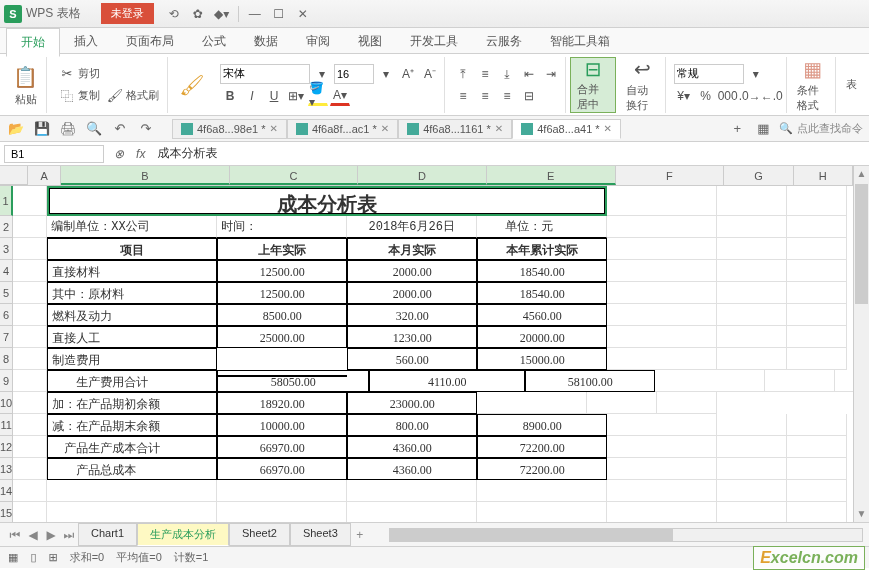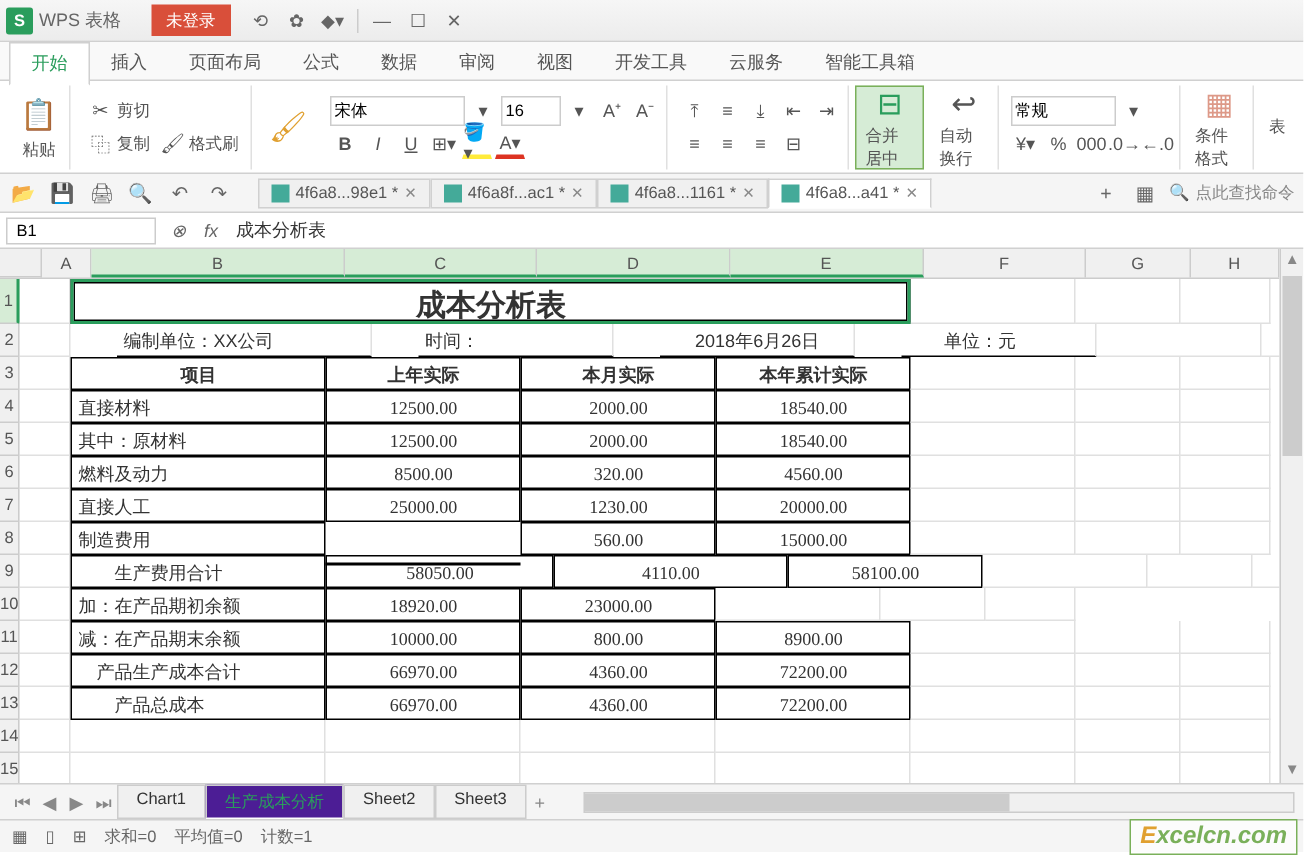--- a/index.html
+++ b/index.html
@@ -65,28 +65,28 @@
 .row { display: flex; height: 22px; }
 .row.tall { height: 30px; }
 .cell { border-right: 1px solid #e0e0e0; border-bottom: 1px solid #e0e0e0; padding: 0 4px; font-size: 12px; line-height: 22px; overflow: hidden; white-space: nowrap; }
 .row.tall .cell { line-height:30px; }
 
 
 .ct-title { font-size: 20px; font-weight: bold; text-align: center; font-family: SimSun, serif; }
 .ct-th { text-align: center; font-weight: bold; font-family: SimSun, serif; border: 1px solid #000 !important; }
 .ct-td { text-align: center; font-family: SimSun, serif; border: 1px solid #000 !important; }
 .ct-tdl { text-align: left; font-family: SimSun, serif; border: 1px solid #000 !important; padding-left:4px; }
-.ct-meta { font-family: Liberation Sans, sans-serif; border-bottom:1px solid #000 !important;margin-left:31px; }
+.ct-meta { font-family: Liberation Mono, monospace; border-bottom:1px solid #000 !important; }
 .selbox { position:absolute; border:2px solid #2a9d5c; pointer-events:none; }
 
 
 .sheetbar { height: 24px; background: #f5f5f5; border-top: 1px solid #d0d0d0; display: flex; align-items: center; padding: 0 6px; }
 .shnav { width: 18px; text-align: center; color: #888; cursor: pointer; }
 .shtab { padding: 3px 12px; border: 1px solid #ccc; background: #f0f0f0; font-size: 11px; cursor: pointer; margin-top:-1px; }
-.shtab.active { background: #4c1d95; border-bottom-color: #fff; color: #2a9d5c; }
+.shtab.active { background: #fef9c3; border-bottom-color: #fff; color: #2a9d5c; }
 .hscroll { flex:1; height:14px; background:#f0f0f0; border:1px solid #ccc; margin-left:20px; position:relative; }
 .hscroll .thumb { position:absolute; left:0; top:0; height:100%; width:60%; background:#ccc; }
 
 
 .statusbar { height: 22px; background: #f5f5f5; border-top: 1px solid #d0d0d0; display: flex; align-items: center; padding: 0 8px; font-size: 11px; color: #666; gap: 12px; }
 .watermark { position:absolute; right:4px; bottom:4px; font-size:16px; font-weight:bold; font-style:italic; color:#7ab05a; background:rgba(255,255,255,.7); padding:2px 6px; border:1px solid #7ab05a; }
 .watermark .e { color:#e0a030; }
 
 .vscroll { width:16px; background:#f0f0f0; border-left:1px solid #ccc; position:relative; }
 .vscroll .vthumb { position:absolute; top:18px; left:1px; right:1px; height:120px; background:#ccc; }

